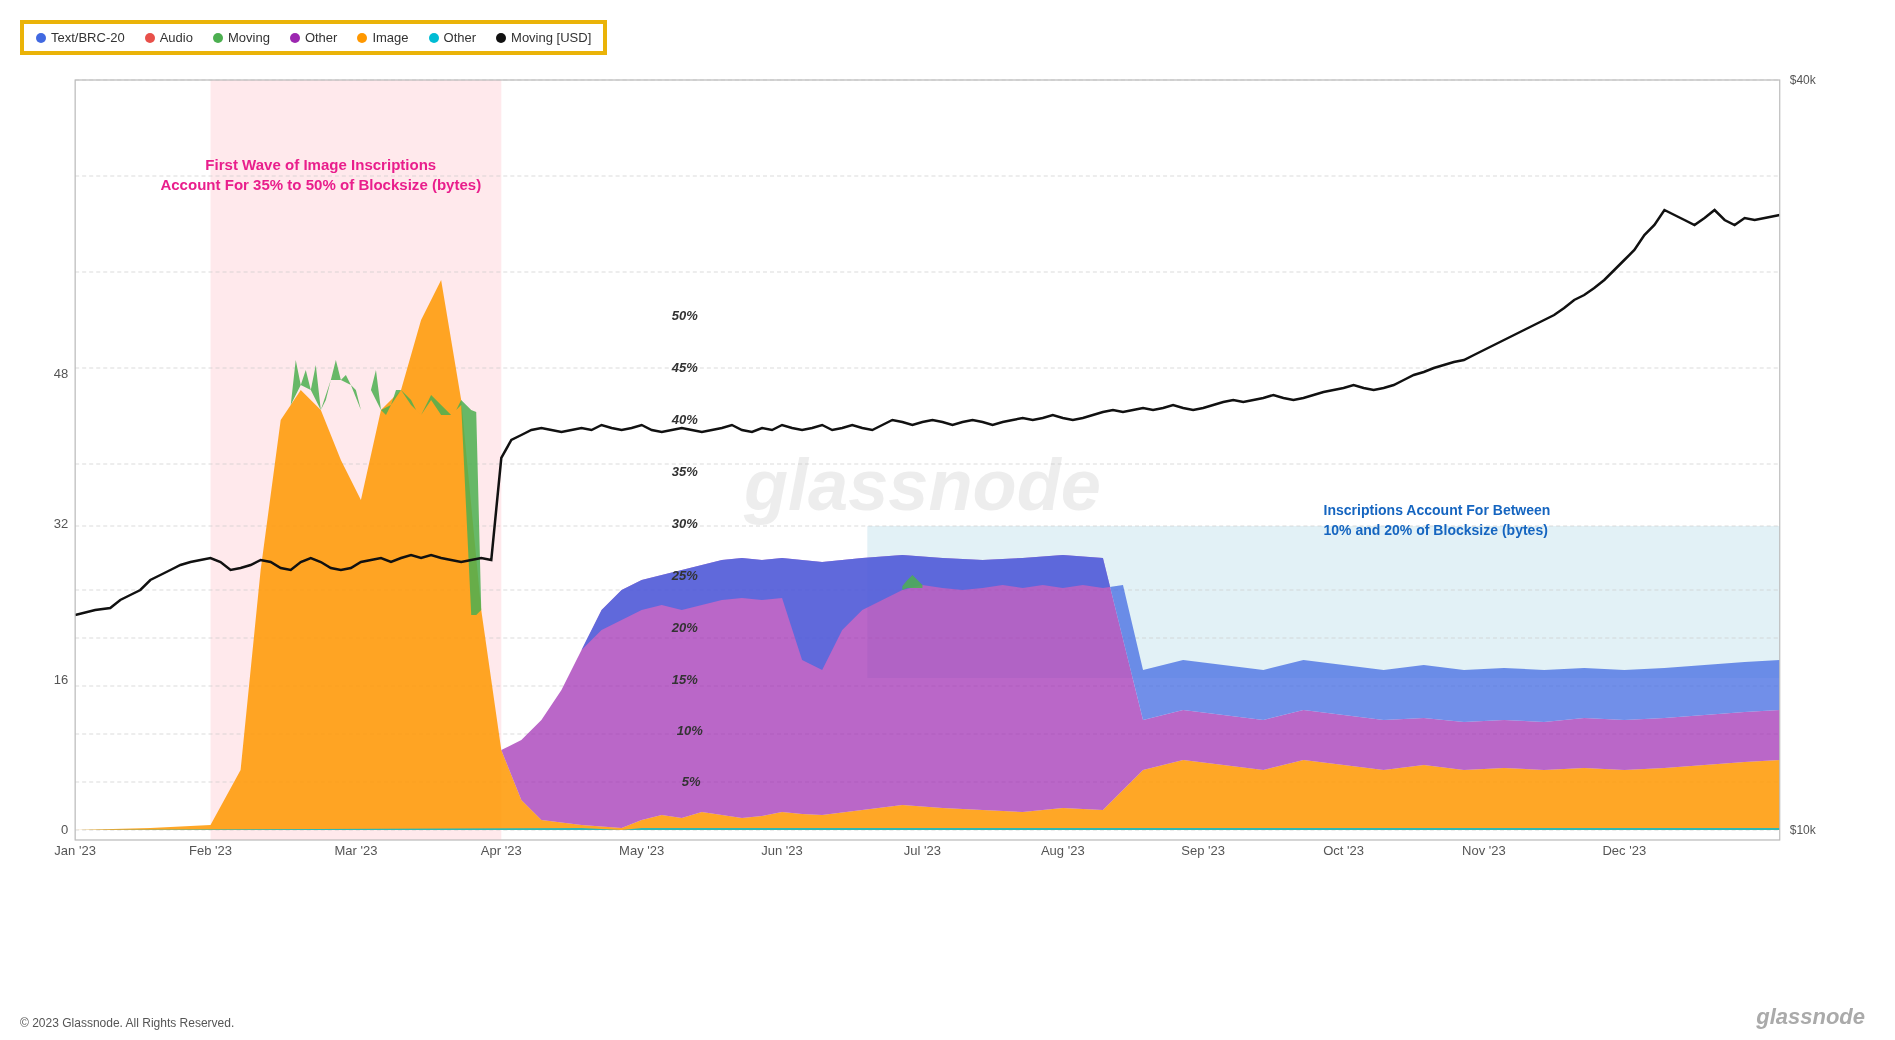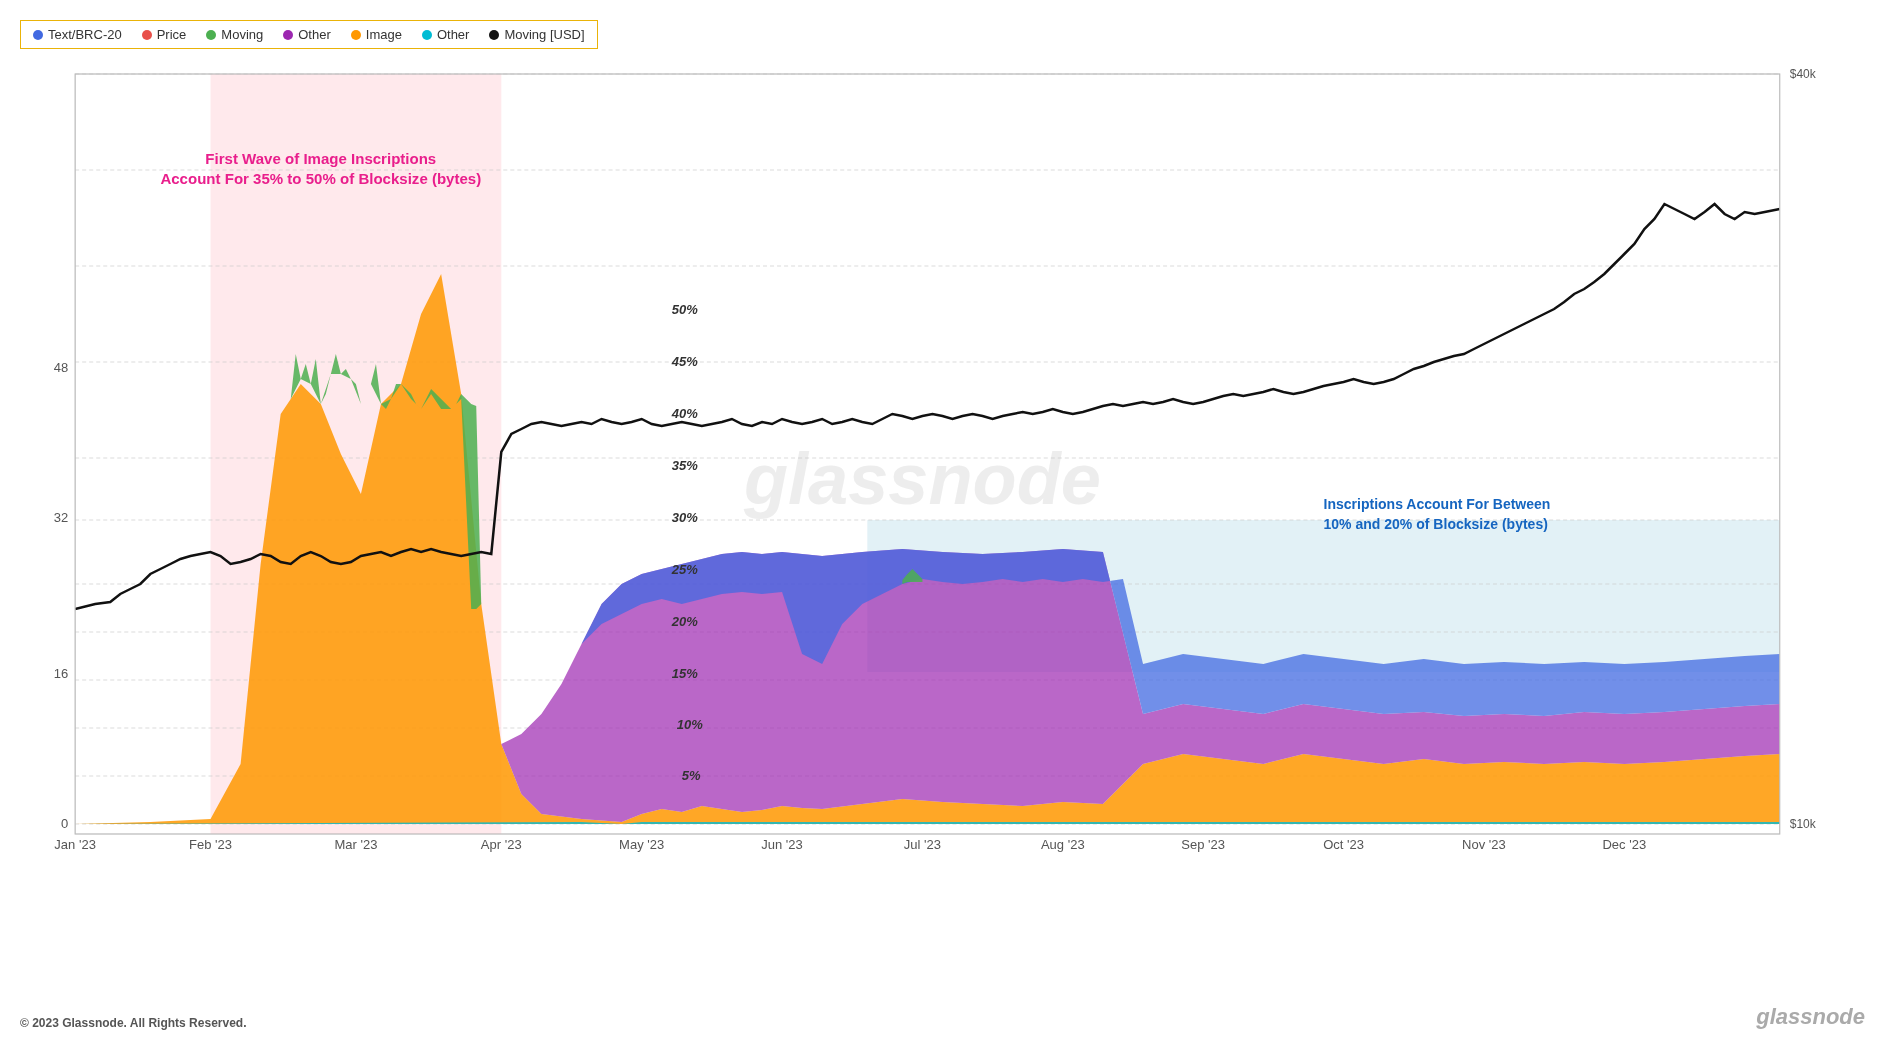--- a/index.html
+++ b/index.html
@@ -23,21 +23,21 @@
       color: #111;
       margin-bottom: 10px;
     }
     .legend {
       display: flex;
       gap: 20px;
       align-items: center;
       margin-bottom: 10px;
       font-size: 13px;
       color: #333;
-      border: 1px solid #eab308;
+      border: 4px solid #eab308;
       padding: 6px 12px;
       display: inline-flex;
     }
     .legend-item {
       display: flex;
       align-items: center;
       gap: 5px;
     }
     .legend-dot {
       width: 10px;
@@ -55,21 +55,20 @@
       top: 0; left: 0;
       width: 100%;
       height: 100%;
     }
     .footer {
       position: absolute;
       bottom: 10px;
       left: 20px;
       font-size: 12px;
       color: #555;
-      font-weight: bold;
     }
     .footer-logo {
       position: absolute;
       bottom: 10px;
       right: 30px;
       font-size: 22px;
       color: #aaa;
       font-style: italic;
       font-weight: bold;
     }
@@ -79,21 +78,21 @@
 
 <div class="chart-container">
 
   <div class="legend">
     <div class="legend-item">
       <div class="legend-dot" style="background:#4169e1;"></div>
       <span>Text/BRC-20</span>
     </div>
     <div class="legend-item">
       <div class="legend-dot" style="background:#e8504a;"></div>
-      <span>Price</span>
+      <span>Audio</span>
     </div>
     <div class="legend-item">
       <div class="legend-dot" style="background:#4caf50;"></div>
       <span>Moving</span>
     </div>
     <div class="legend-item">
       <div class="legend-dot" style="background:#9c27b0;"></div>
       <span>Other</span>
     </div>
     <div class="legend-item">

